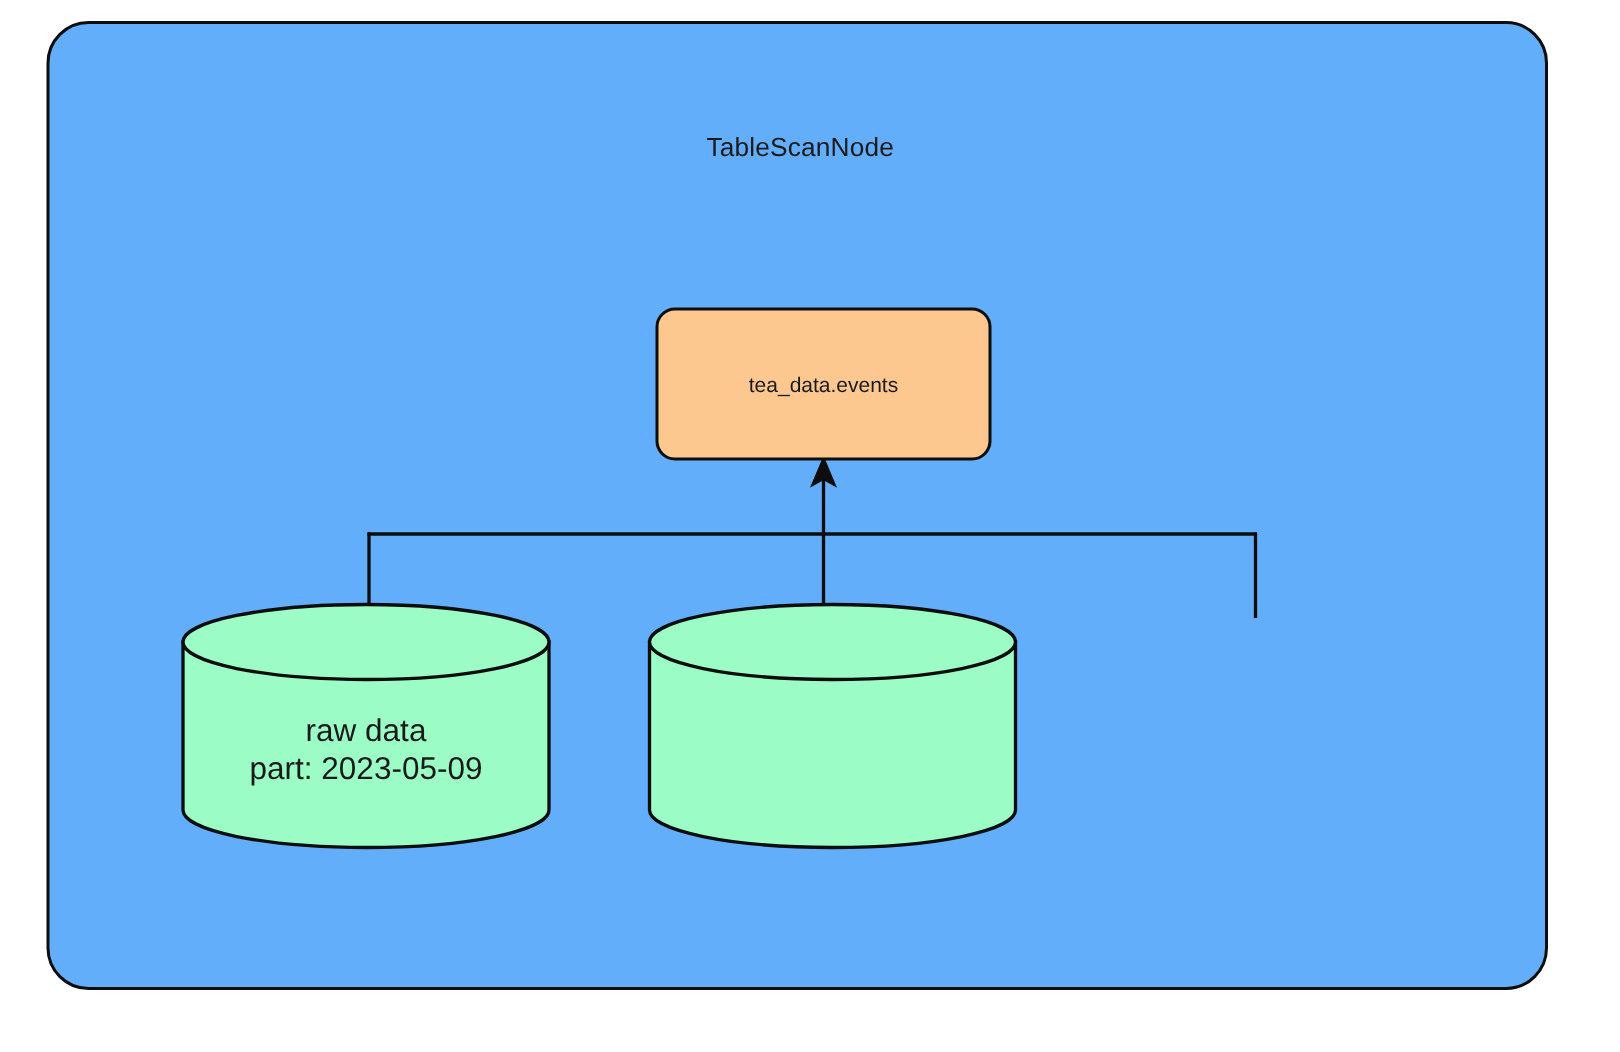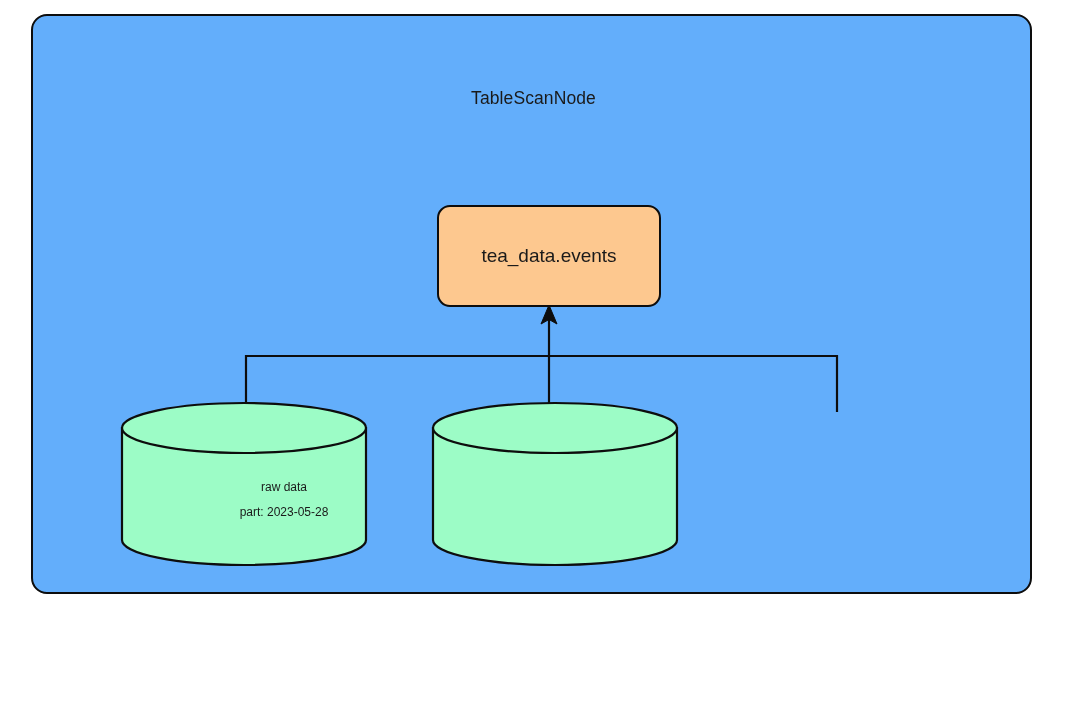--- a/index.html
+++ b/index.html
@@ -19,24 +19,24 @@
     height: 701px;
     background: #ffffff;
   }
 
   
   .node-container {
     position: absolute;
     left: 31px;
     top: 14px;
     width: 1001px;
-    height: 580px;
+    height: 646px;
     background: #63aefb;
     border: 2px solid #0d0d0d;
-    border-radius: 16px;
+    border-radius: 28px;
     box-sizing: border-box;
   }
   .node-title {
     position: absolute;
     left: 0;
     top: 72px;
     width: 1001px;
     text-align: center;
     font-size: 17.5px;
     color: #1a1a1a;
@@ -63,21 +63,21 @@
     height: 102px;
     background: #fdc88f;
     border: 2px solid #0d0d0d;
     border-radius: 13px;
     box-sizing: border-box;
     display: flex;
     align-items: center;
     justify-content: center;
   }
   .table-box-label {
-    font-size: 19px;
+    font-size: 14px;
     color: #1a1a1a;
     white-space: nowrap;
   }
 
   
   .cylinder {
     position: absolute;
     width: 248px;
     height: 162px;
   }
@@ -88,25 +88,24 @@
     width: 248px;
     height: 162px;
     overflow: visible;
   }
   .cyl-label {
     position: absolute;
     left: 0;
     top: 72px;
     width: 248px;
     text-align: center;
-    font-size: 12px;
+    font-size: 21px;
     line-height: 25px;
     color: #1a1a1a;
     white-space: nowrap;
-    padding-left: 40px;
   }
   .cyl-label .line2 { display: block; }
 
   .cyl-1 { left: 120px; top: 403px; }
   .cyl-2 { left: 431px; top: 403px; }
   .cyl-3 { left: 716px; top: 403px; }
 </style>
 </head>
 <body>
 
@@ -135,21 +134,21 @@
     <span class="table-box-label">tea_data.events</span>
   </div>
 
   <div class="cylinder cyl-1">
     <svg viewBox="0 0 248 162" xmlns="http://www.w3.org/2000/svg">
       <path d="M 2,25 L 2,137 A 122,25 0 0 0 246,137 L 246,25 Z" fill="#9cfcc6" stroke="#0d0d0d" stroke-width="2.2"></path>
       <ellipse cx="124" cy="25" rx="122" ry="25" fill="#9cfcc6" stroke="#0d0d0d" stroke-width="2.2"></ellipse>
     </svg>
     <div class="cyl-label">
       <span>raw data</span>
-      <span class="line2">part: 2023-05-28</span>
+      <span class="line2">part: 2023-05-09</span>
     </div>
   </div>
 
   <div class="cylinder cyl-2">
     <svg viewBox="0 0 248 162" xmlns="http://www.w3.org/2000/svg">
       <path d="M 2,25 L 2,137 A 122,25 0 0 0 246,137 L 246,25 Z" fill="#9cfcc6" stroke="#0d0d0d" stroke-width="2.2"></path>
       <ellipse cx="124" cy="25" rx="122" ry="25" fill="#9cfcc6" stroke="#0d0d0d" stroke-width="2.2"></ellipse>
     </svg>
   </div>
 

